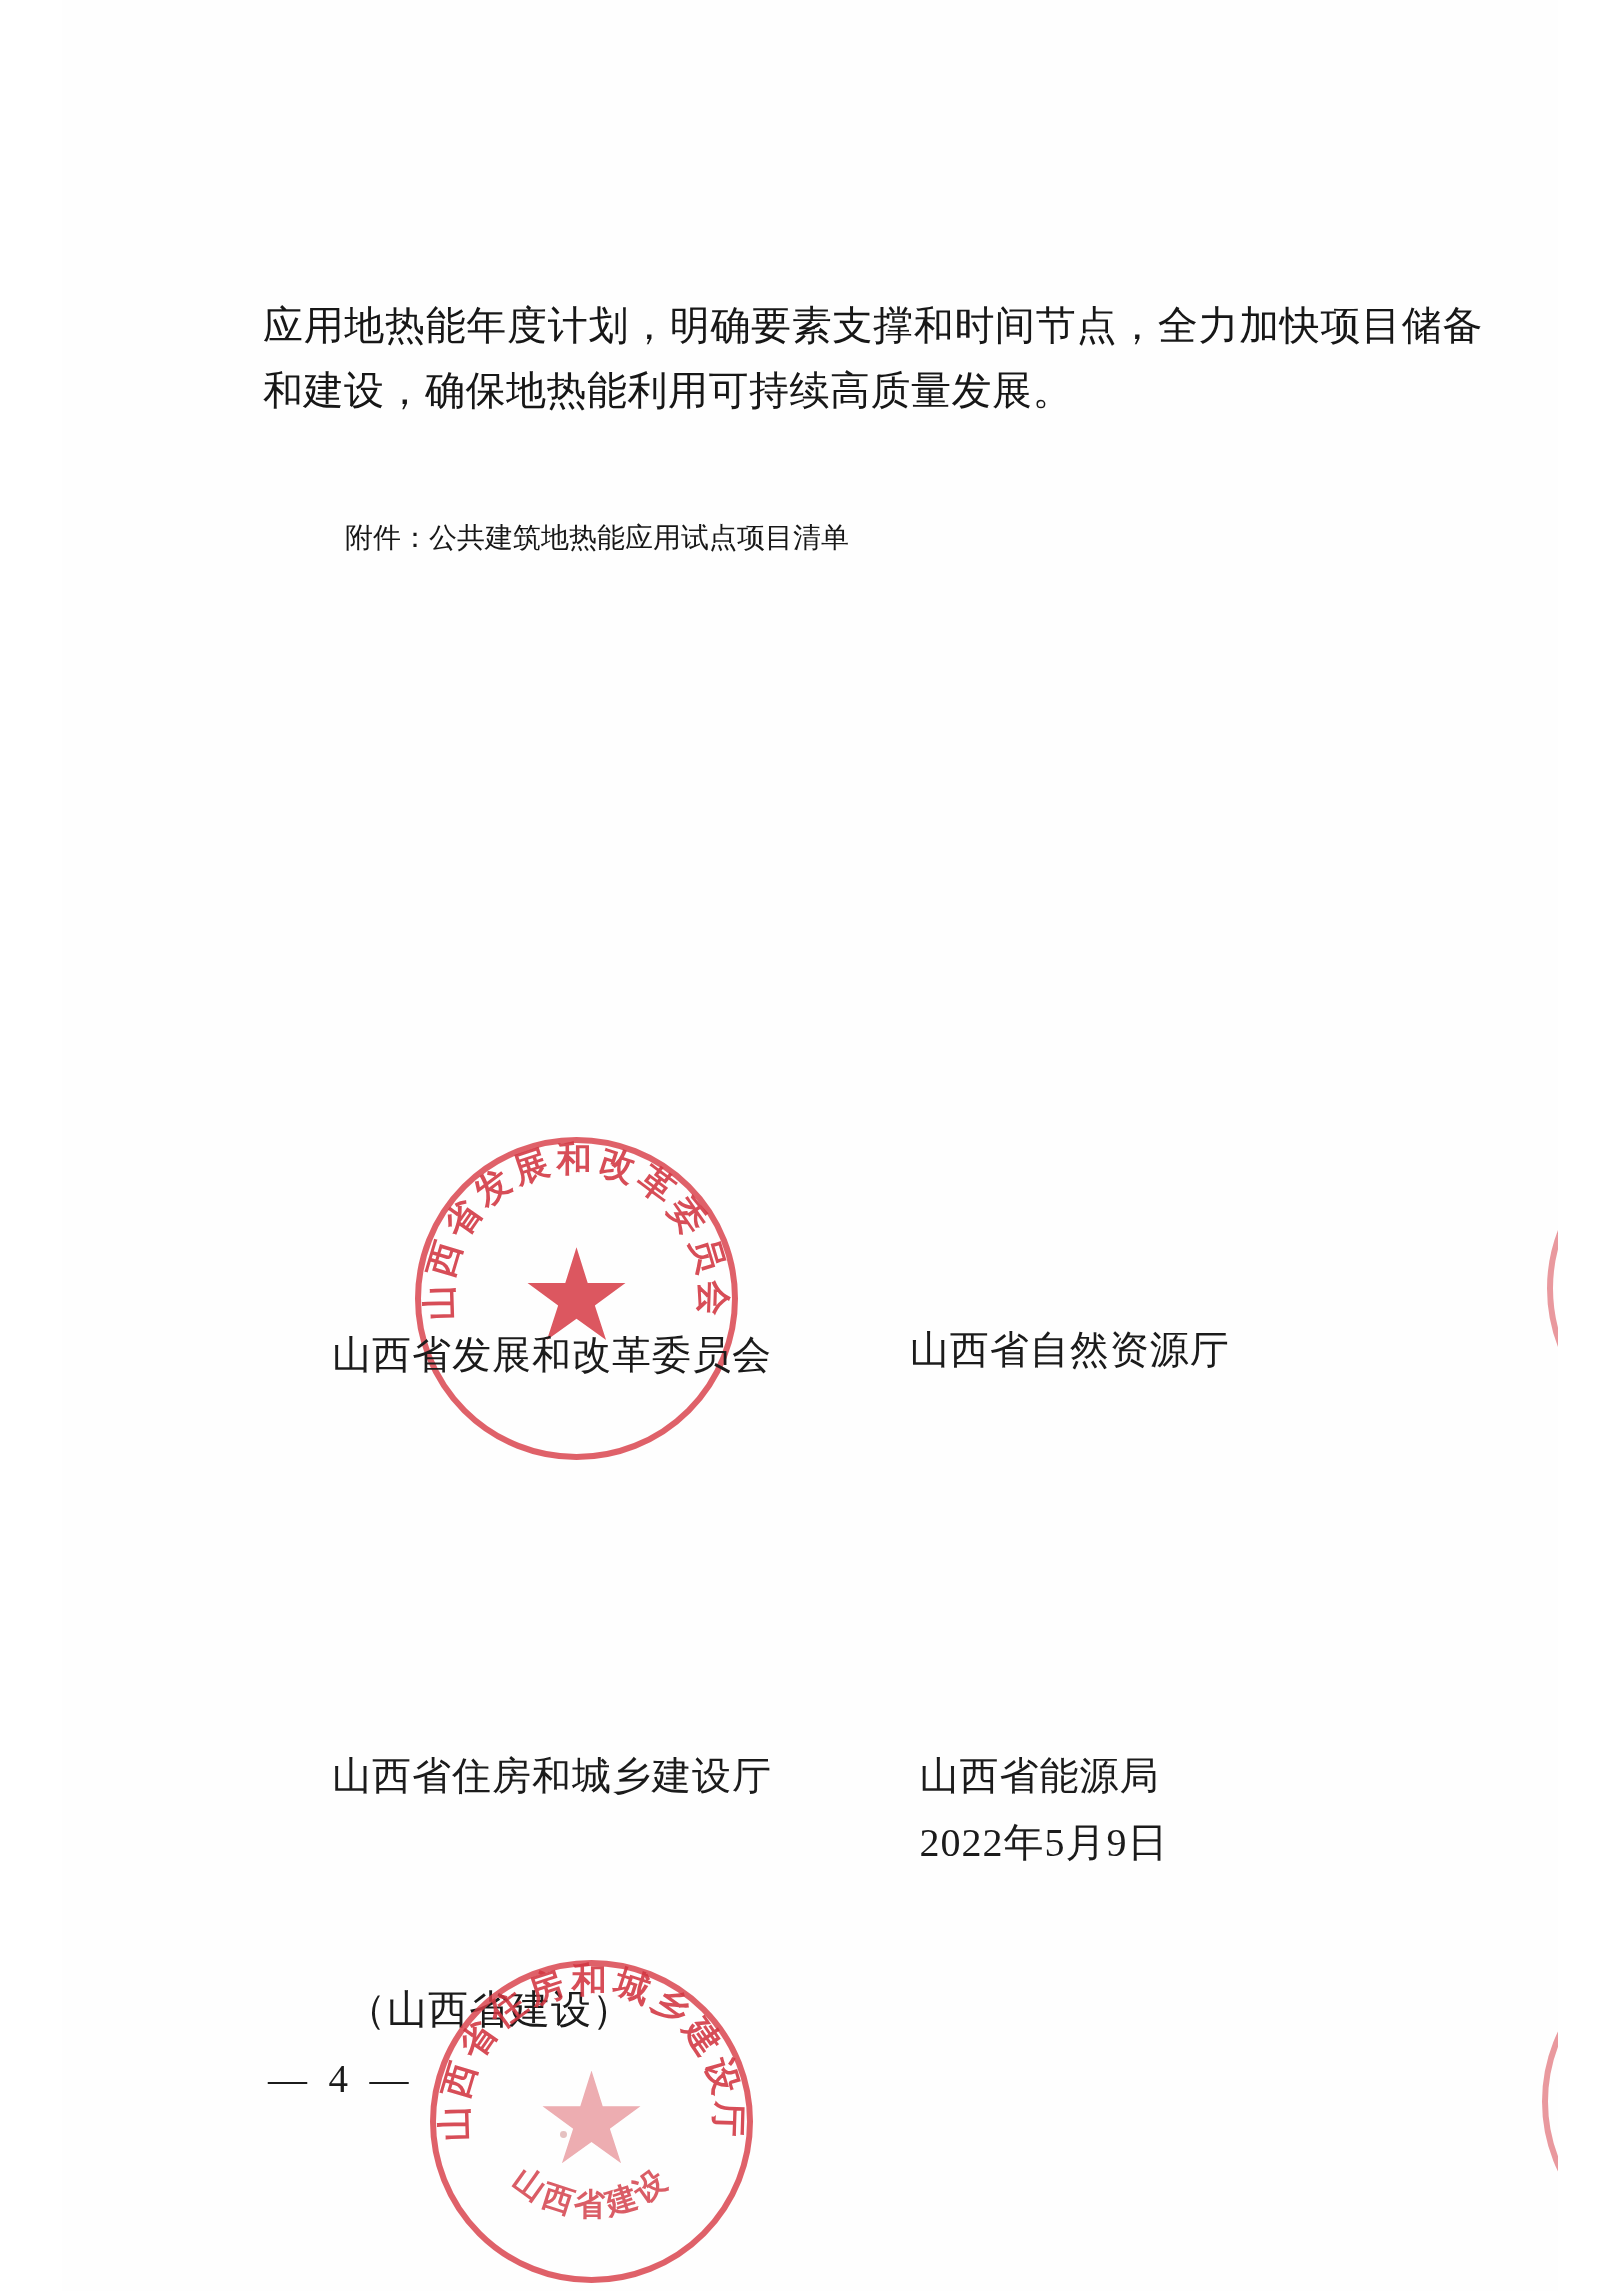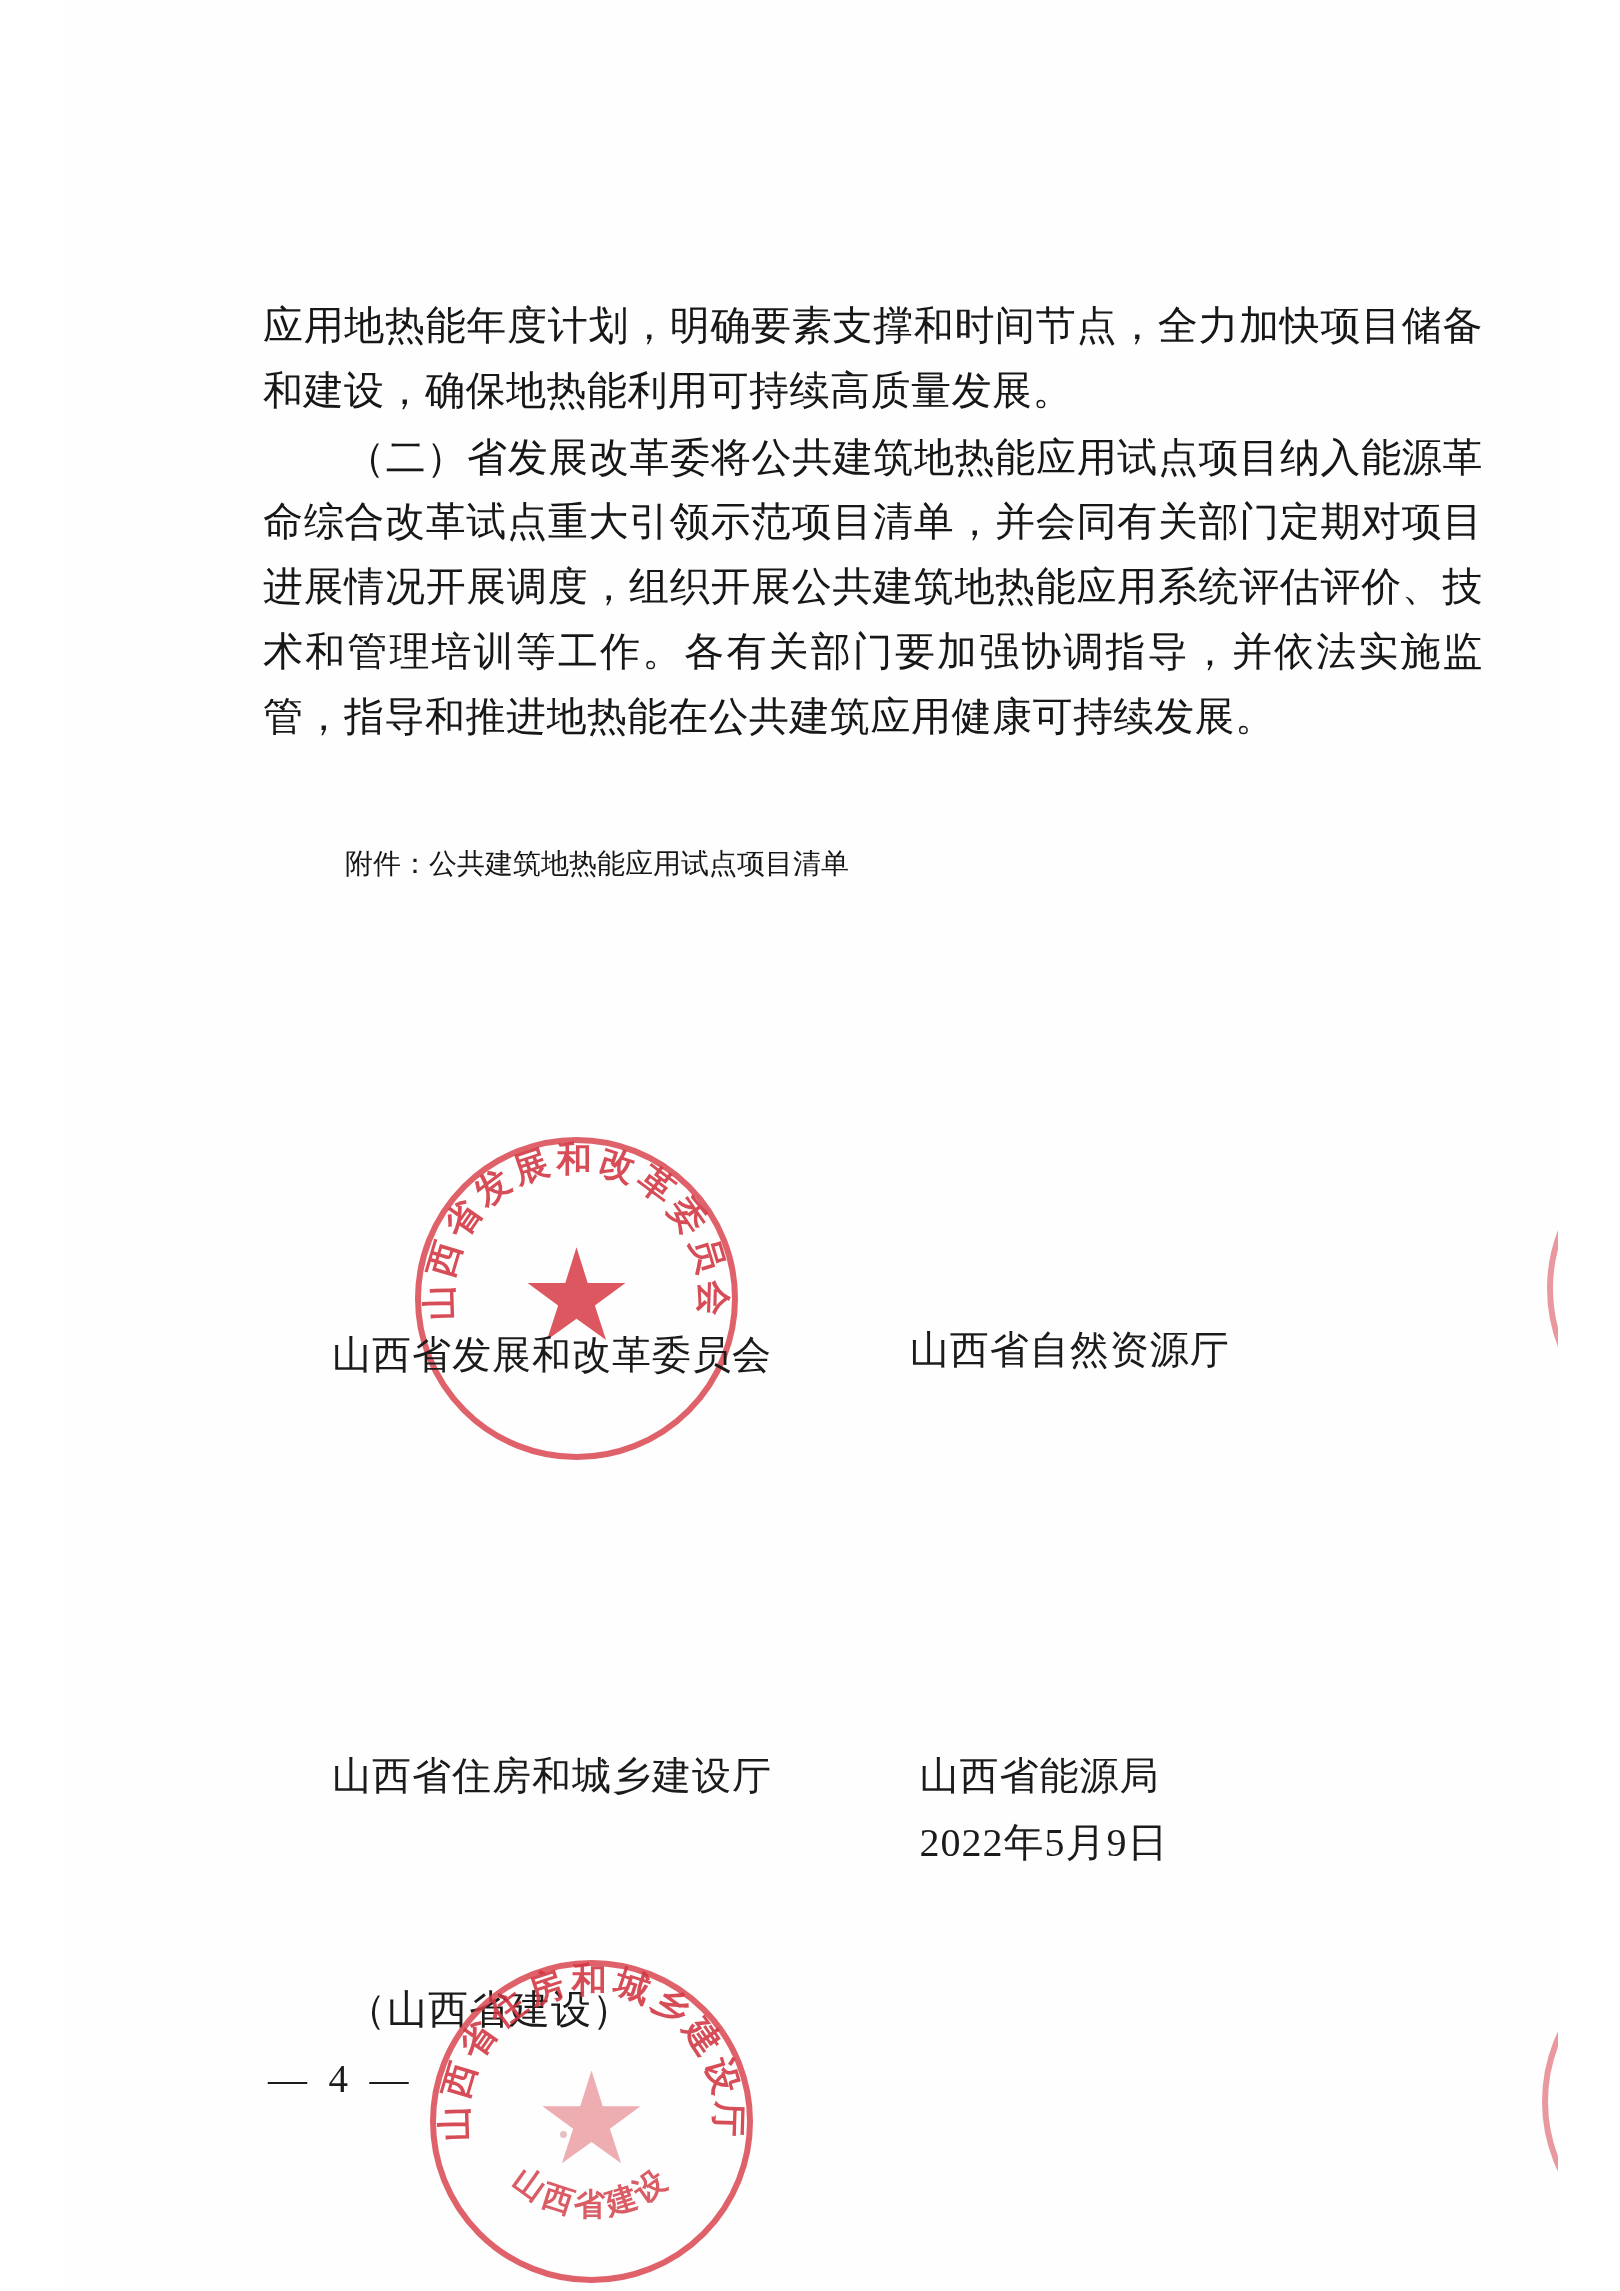--- a/index.html
+++ b/index.html
@@ -172,21 +172,20 @@
     background: rgba(200, 120, 120, 0.45);
   }
 </style>
 </head>
 <body>
 
 <div class="page">
 
   <div class="content">
     <p class="para">应用地热能年度计划，明确要素支撑和时间节点，全力加快项目储备和建设，确保地热能利用可持续高质量发展。</p>
-    <p class="para indent">（二）省发展改革委将公共建筑地热能应用试点项目纳入能源革命综合改革试点重大引领示范项目清单，并会同有关部门定期对项目进展情况开展调度，组织开展公共建筑地热能应用系统评估评价、技术和管理培训等工作。各有关部门要加强协调指导，并依法实施监管，指导和推进地热能在公共建筑应用健康可持续发展。</p>
     <div class="gap-1"></div>
     <p class="attach">附件：公共建筑地热能应用试点项目清单</p>
   </div>
 
   <div class="sig-area">
 
     <div class="sig-cell r1c1">
       <div class="seal seal-1">
         <div class="ring"></div>
         <div class="arc-text">

